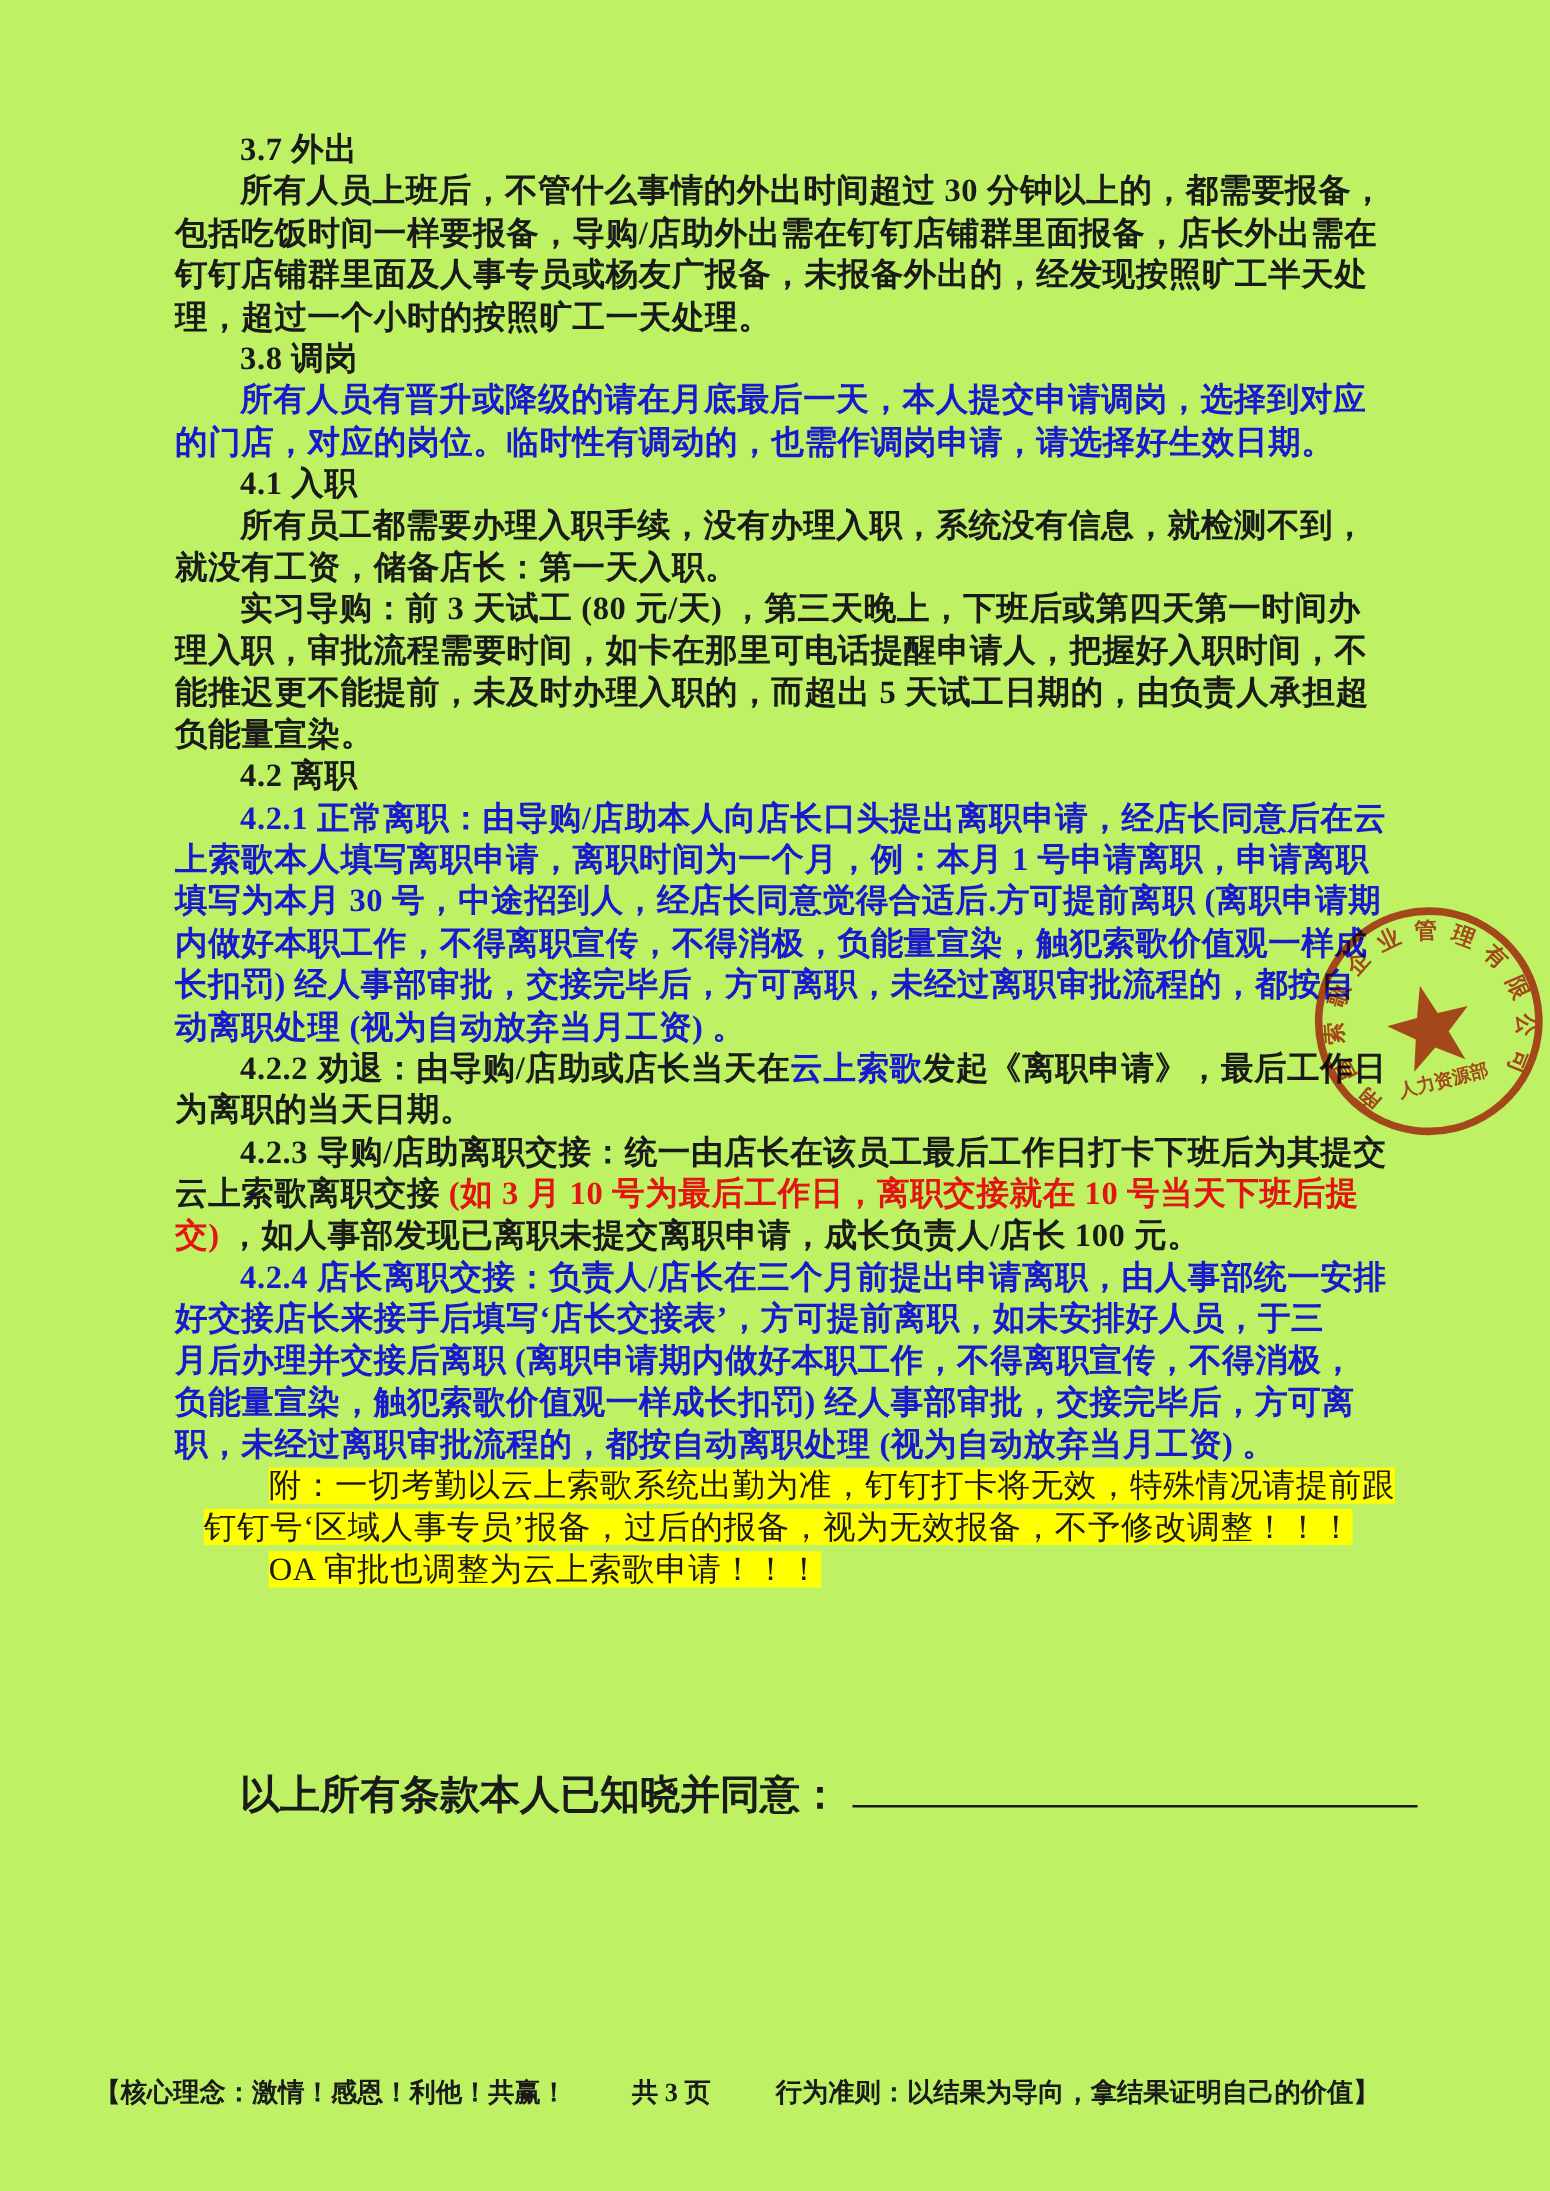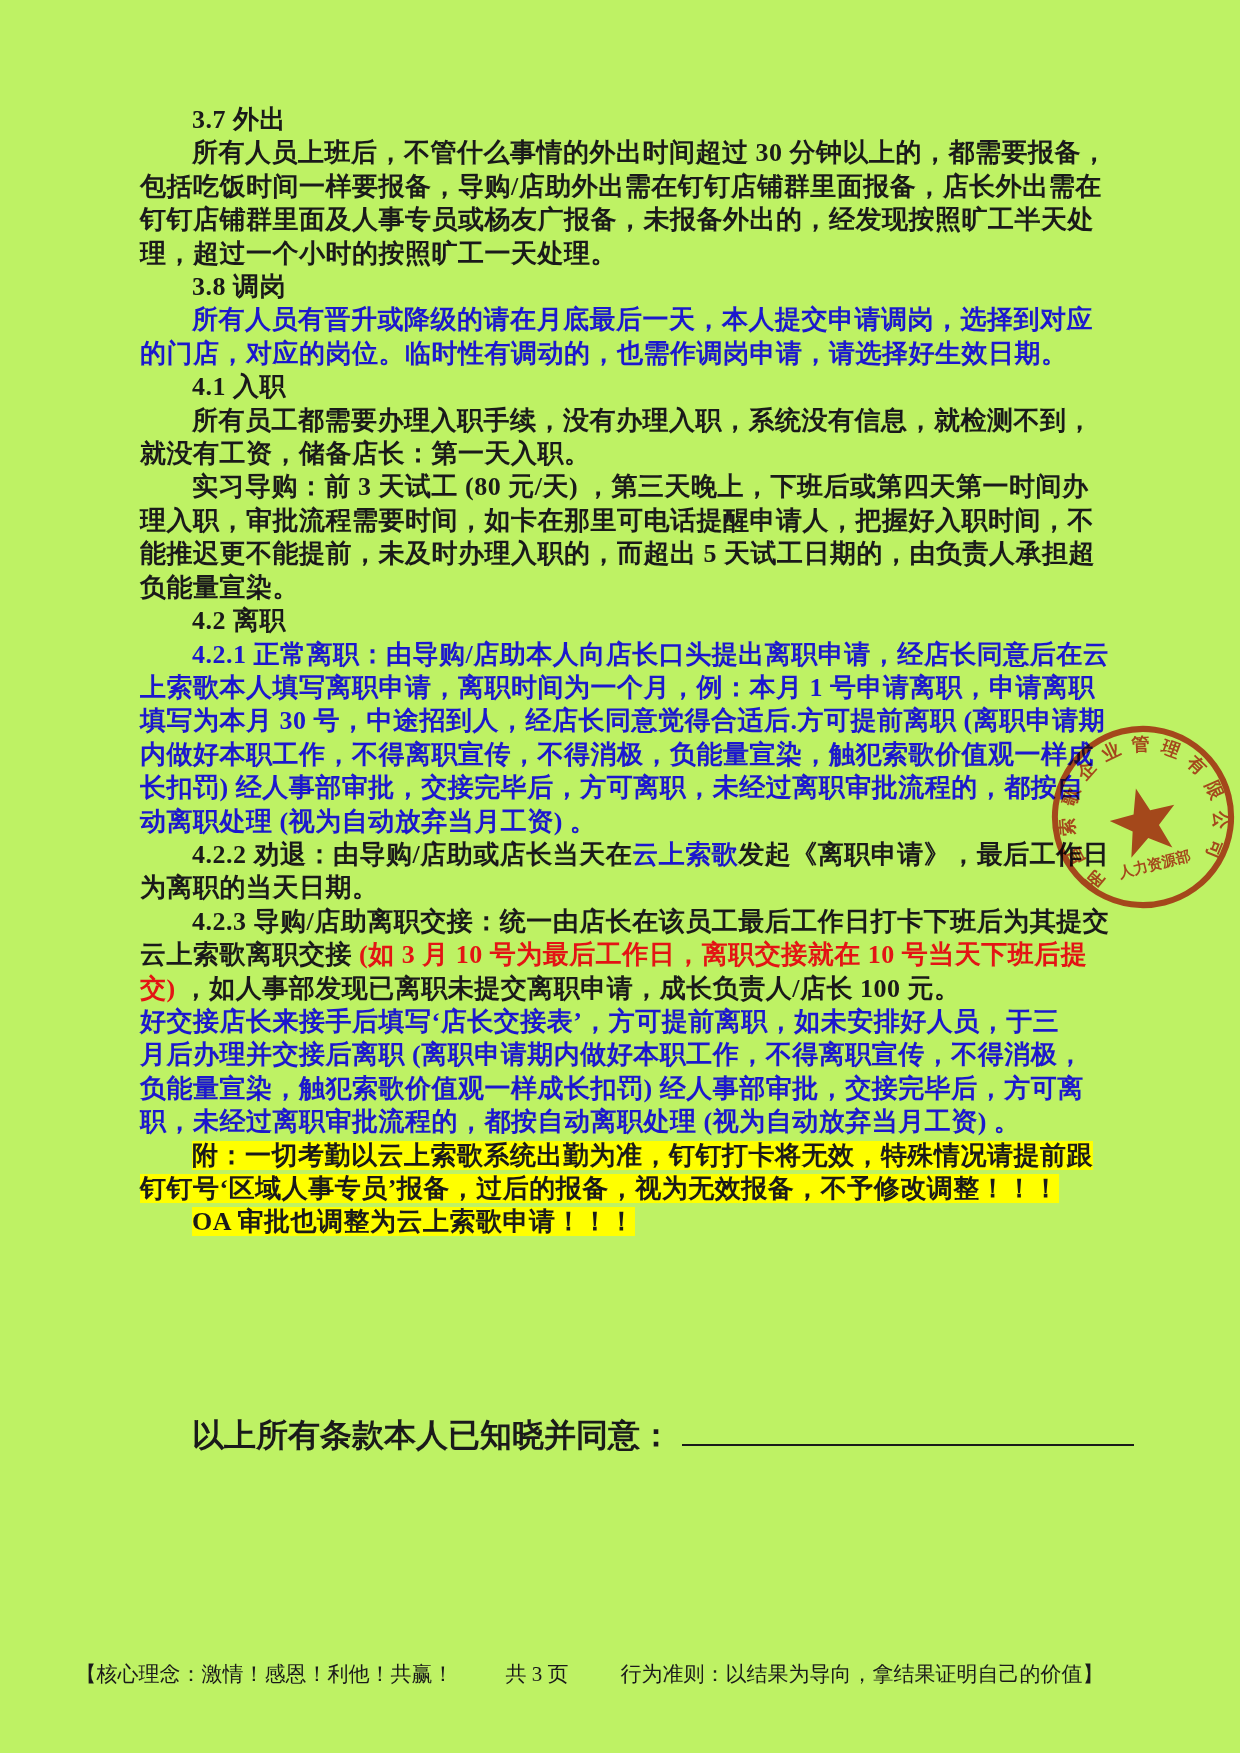--- a/index.html
+++ b/index.html
@@ -18,41 +18,41 @@
     line-height:33.4px;
     font-weight:600;
     color:#1a1a1a;
     letter-spacing:0.5px;
   }
   .line{white-space:nowrap;}
   .line.ind{padding-left:52px;}
   .seg.c-k{color:#1a1a1a;}
   .seg.c-b{color:#1c18cd;}
   .seg.c-r{color:#e31414;}
-  .line.hl{font-weight:700;}
+  .line.hl{font-weight:400;margin-left:23px;}
   .line.hl .seg{background:#ffff00;}
   .signature{
     position:absolute;
     left:192px;top:1414px;
     font-size:32px;font-weight:600;color:#1a1a1a;
     white-space:nowrap;
   }
   .sig-blank{
     display:inline-block;
     width:452px;height:26px;
     border-bottom:2px solid #1a1a1a;
     vertical-align:baseline;
     margin-left:10px;
   }
   .footer{
     position:absolute;
     left:0;top:1660px;width:1179px;
     display:flex;justify-content:center;align-items:baseline;
     gap:52px;
-    font-size:21px;font-weight:400;color:#1a1a1a;
+    font-size:21px;font-weight:700;color:#1a1a1a;
     white-space:nowrap;
   }
   .seal{
     position:absolute;
     left:1048px;top:722px;
     width:190px;height:190px;
     transform:rotate(-14deg);
     opacity:0.88;
     mix-blend-mode:multiply;
     pointer-events:none;
@@ -91,20 +91,21 @@
       <div class="line"><span class="seg c-b">上索歌本人填写离职申请，离职时间为一个月，例：本月 1 号申请离职，申请离职</span></div>
       <div class="line"><span class="seg c-b">填写为本月 30 号，中途招到人，经店长同意觉得合适后.方可提前离职 (离职申请期</span></div>
       <div class="line"><span class="seg c-b">内做好本职工作，不得离职宣传，不得消极，负能量宣染，触犯索歌价值观一样成</span></div>
       <div class="line"><span class="seg c-b">长扣罚) 经人事部审批，交接完毕后，方可离职，未经过离职审批流程的，都按自</span></div>
       <div class="line"><span class="seg c-b">动离职处理 (视为自动放弃当月工资) 。</span></div>
       <div class="line ind"><span class="seg c-k">4.2.2 劝退：由导购/店助或店长当天在</span><span class="seg c-b">云上索歌</span><span class="seg c-k">发起《离职申请》，最后工作日</span></div>
       <div class="line"><span class="seg c-k">为离职的当天日期。</span></div>
       <div class="line ind"><span class="seg c-k">4.2.3 导购/店助离职交接：统一由店长在该员工最后工作日打卡下班后为其提交</span></div>
       <div class="line"><span class="seg c-k">云上索歌离职交接 </span><span class="seg c-r">(如 3 月 10 号为最后工作日，离职交接就在 10 号当天下班后提</span></div>
       <div class="line"><span class="seg c-r">交) </span><span class="seg c-k">，如人事部发现已离职未提交离职申请，成长负责人/店长 100 元。</span></div>
+      <div class="line ind"><span class="seg c-b">4.2.4 店长离职交接：负责人/店长在三个月前提出申请离职，由人事部统一安排</span></div>
       <div class="line"><span class="seg c-b">好交接店长来接手后填写‘店长交接表’，方可提前离职，如未安排好人员，于三</span></div>
       <div class="line"><span class="seg c-b">月后办理并交接后离职 (离职申请期内做好本职工作，不得离职宣传，不得消极，</span></div>
       <div class="line"><span class="seg c-b">负能量宣染，触犯索歌价值观一样成长扣罚) 经人事部审批，交接完毕后，方可离</span></div>
       <div class="line"><span class="seg c-b">职，未经过离职审批流程的，都按自动离职处理 (视为自动放弃当月工资) 。</span></div>
       <div class="line ind hl"><span class="seg c-k">附：一切考勤以云上索歌系统出勤为准，钉钉打卡将无效，特殊情况请提前跟</span></div>
       <div class="line hl"><span class="seg c-k">钉钉号‘区域人事专员’报备，过后的报备，视为无效报备，不予修改调整！！！</span></div>
       <div class="line ind hl"><span class="seg c-k">OA 审批也调整为云上索歌申请！！！</span></div>
     </div>
 
   <div class="signature">

